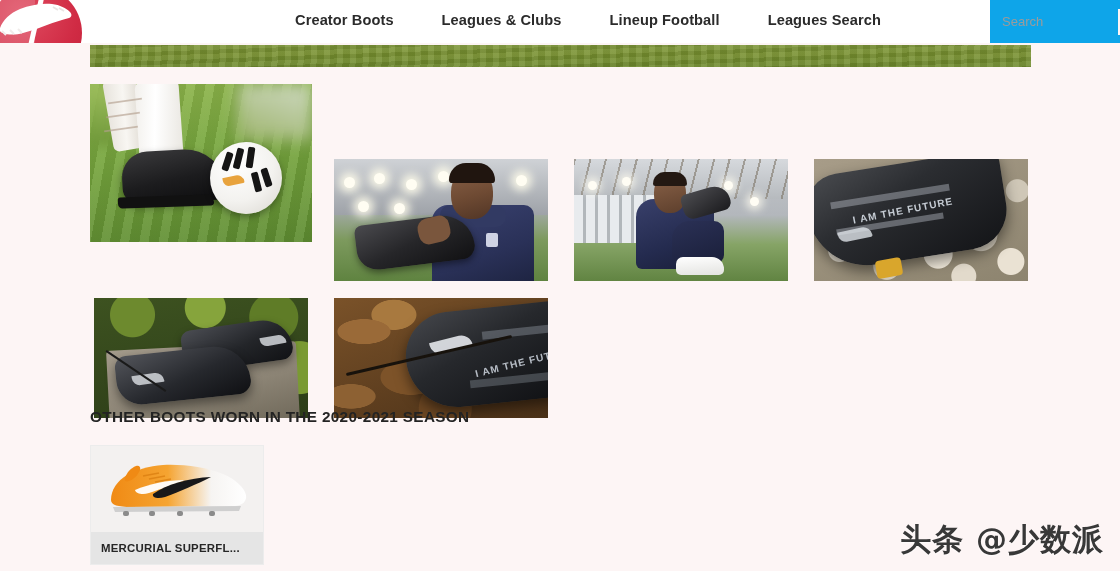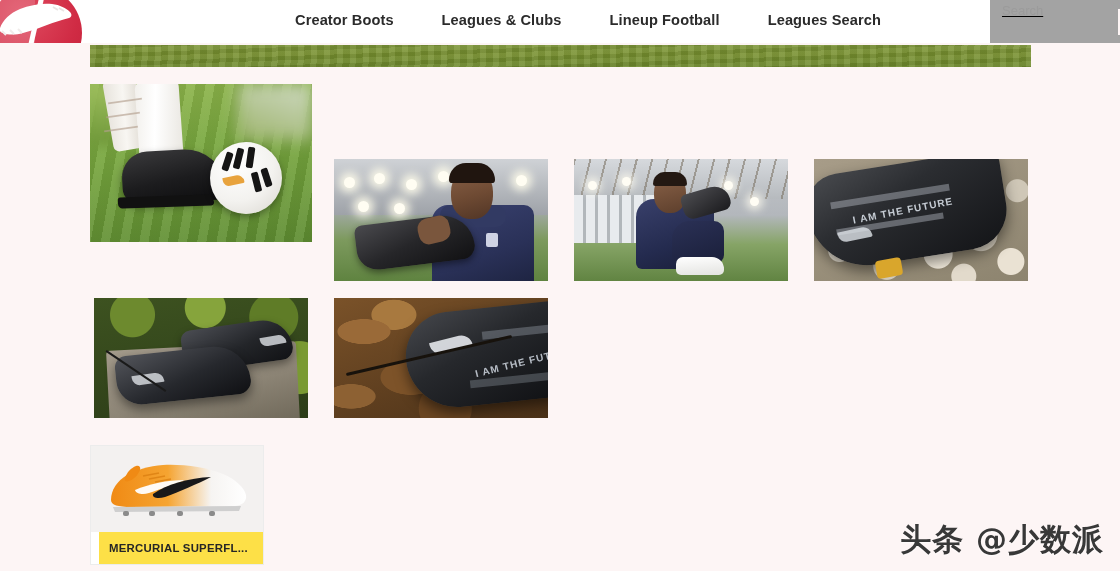--- a/index.html
+++ b/index.html
@@ -85,23 +85,23 @@
     text-decoration: none;
   }
 
   .search-box {
     position: absolute;
     right: 0;
     top: 0;
     height: 43px;
     width: 130px;
     display: flex;
-    background: #a3a3a3;
+    align-items: center;
+    background: #0ea5e9;
     padding-left: 12px;
-    text-decoration: underline;
   }
   .search-input {
     border: none;
     outline: none;
     background: transparent;
     font-family: "Liberation Sans", sans-serif;
     font-size: 13px;
     color: #4a4a4a;
     width: 78px;
     height: 20px;
@@ -503,23 +503,23 @@
     background: #f3f1f0;
     overflow: hidden;
   }
   .merc-boot {
     position: absolute;
     left: 14px; top: 16px;
     width: 146px; height: 56px;
   }
   .card-label {
     position: absolute;
-    left: 8px; bottom: 0;
+    left: 0; bottom: 0;
     width: 172px; height: 32px;
-    background: #fde047;
+    background: #e5e5e5;
     display: flex;
     align-items: center;
     padding-left: 10px;
     font-size: 11.4px;
     font-weight: bold;
     color: #262626;
     letter-spacing: 0.25px;
     white-space: nowrap;
     overflow: hidden;
   }
@@ -657,20 +657,21 @@
       <div class="boot6"></div>
       <div class="stripe6" style="left:148px;top:30px;width:70px;height:8px;background:rgba(170,178,188,0.35);"></div>
       <div class="stripe6" style="left:136px;top:78px;width:84px;height:8px;background:rgba(170,178,188,0.3);"></div>
       <div class="sw6"></div>
       <div class="ttl6">I AM THE FUTURE</div>
       <div class="twig"></div>
     </div>
 
   </div>
 
+  <div class="section-title">OTHER BOOTS WORN IN THE 2020-2021 SEASON</div>
 
   <div class="product-card">
     <div class="card-img">
       <svg class="merc-boot" viewBox="0 0 146 56">
         <defs>
           <linearGradient id="og" x1="0" y1="0" x2="1" y2="0">
             <stop offset="0%" stop-color="#f08a14"></stop>
             <stop offset="42%" stop-color="#f5a431"></stop>
             <stop offset="74%" stop-color="#f6f4f2"></stop>
             <stop offset="100%" stop-color="#ffffff"></stop>

